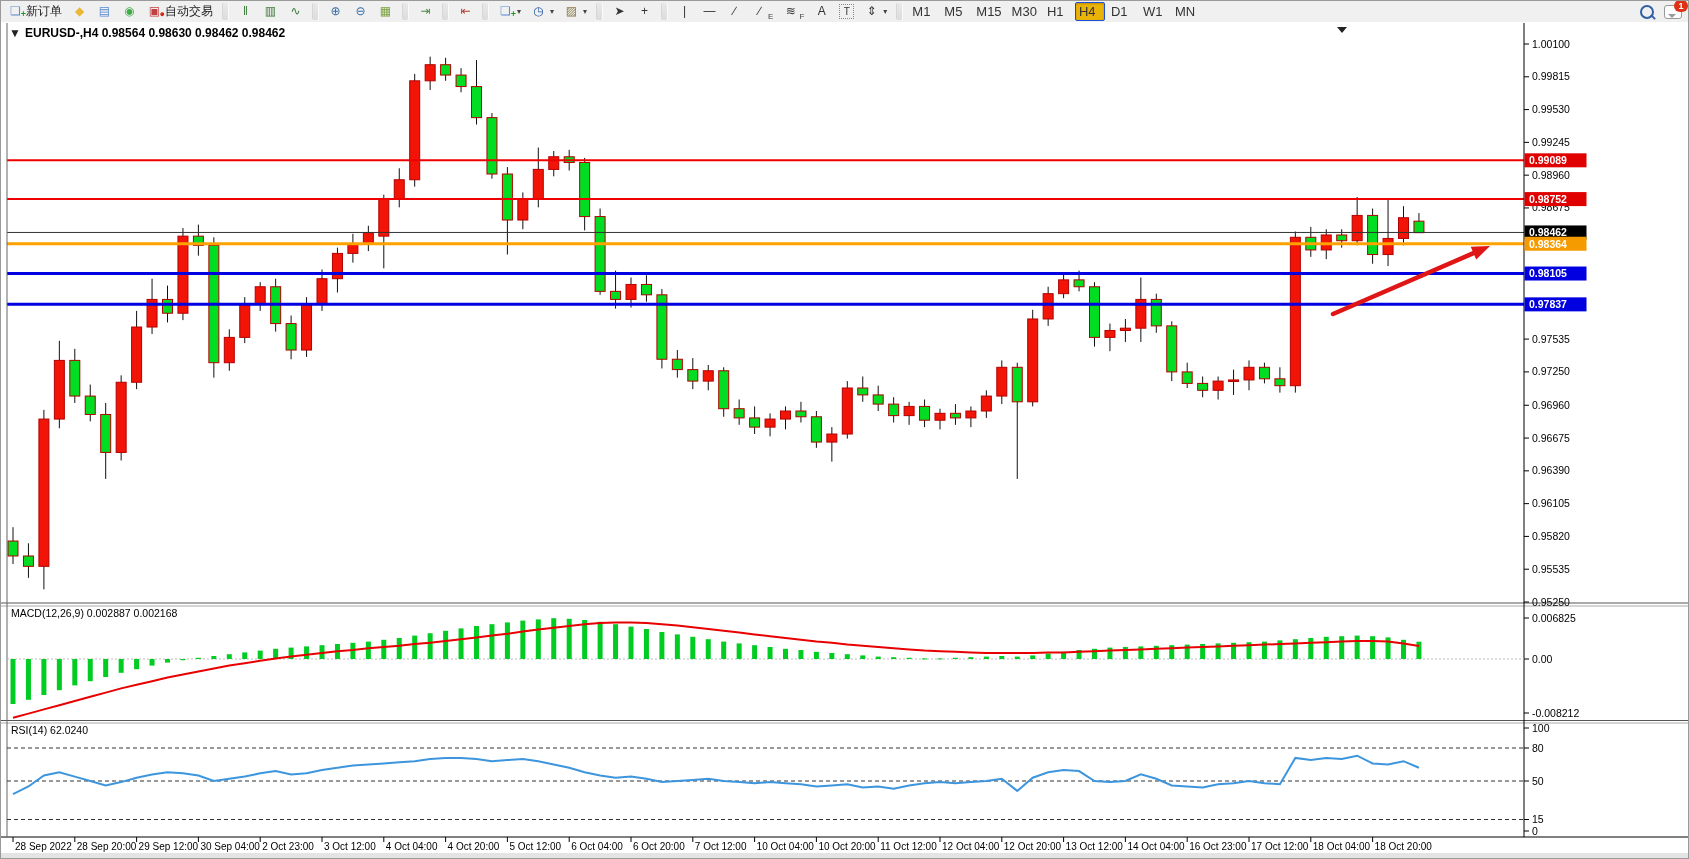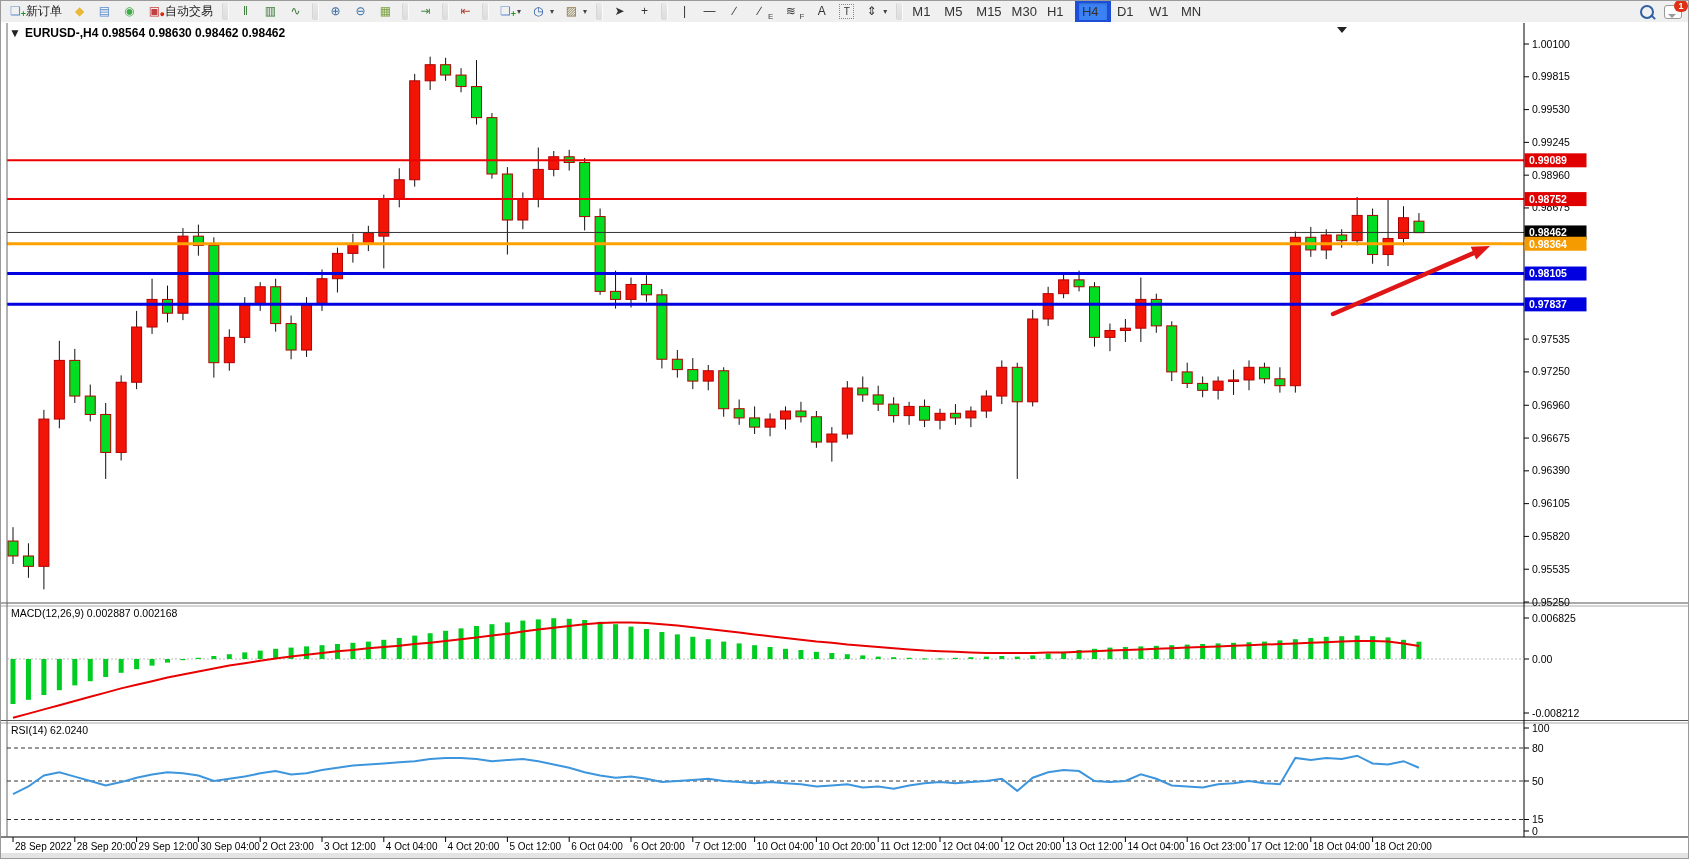--- a/index.html
+++ b/index.html
@@ -8,21 +8,21 @@
   #toolbar{position:absolute;left:0;top:0;width:1689px;height:21px;background:#f0f0f0;border-bottom:1px solid #c8c8c8;display:flex;align-items:center;font-size:12px;color:#222;}
   .tb-group{display:flex;align-items:center;height:21px;padding:0 2px;}
   .tb-sep{width:5px;height:17px;margin:0 2px;border-left:1px solid #d6d6d6;border-right:1px solid #fbfbfb;background:linear-gradient(#e9e9e9,#dcdcdc);border-radius:2px;}
   .tb-btn{display:inline-flex;align-items:center;gap:3px;height:19px;padding:0 3px;margin:0 1px;border:1px solid transparent;border-radius:2px;cursor:default;white-space:nowrap;}
   .tb-btn .ico{display:inline-block;width:15px;text-align:center;font-size:12px;line-height:15px;position:relative;}
   .tb-btn .ico .bdg{position:absolute;right:-3px;bottom:-3px;font-size:9px;font-weight:bold;}
   .tb-btn .sub{font-size:8px;margin-left:-2px;align-self:flex-end;color:#444;}
   .tb-btn .dd{font-size:8px;color:#444;margin-left:1px;}
   .tb-btn.boxed .ico{border:1px dotted #888;width:13px;line-height:13px;font-size:10px;}
   .tf-btn{display:inline-block;min-width:22px;text-align:left;height:17px;line-height:17px;padding:0 3px;margin:13px 1px;font-size:13px;color:#333;border:1px solid transparent;border-radius:2px;}
-  .tf-btn.active{border:4px solid #1d4ed8;background:#3b82f6;box-shadow:inset 0 1px 2px rgba(0,0,0,.2);}
+  .tf-btn.active{border:1px solid #1d4ed8;background:#eab308;box-shadow:inset 0 1px 2px rgba(0,0,0,.2);}
   #tb-right{margin-left:auto;display:flex;align-items:center;padding-right:8px;gap:10px;}
   .mag{position:relative;width:10px;height:10px;border:2px solid #2f5fa5;border-radius:50%;display:inline-block;}
   .mag::after{content:"";position:absolute;left:8px;top:9px;width:6px;height:2px;background:#2f5fa5;transform:rotate(45deg);}
   .chat{position:relative;width:16px;height:12px;border:1px solid #999;border-radius:3px;background:#fdfdfd;display:inline-block;}
   .chat::after{content:"";position:absolute;left:3px;bottom:-4px;border:4px solid transparent;border-top-color:#999;}
   .chat .cnt{position:absolute;right:-7px;top:-6px;min-width:12px;height:12px;border-radius:7px;background:#e03014;color:#fff;font-size:9px;font-weight:bold;text-align:center;line-height:12px;padding:0 1px;}
   
   #cv{position:absolute;left:0;top:21px;}
   text{font-family:"Liberation Sans",sans-serif;}
 </style>

